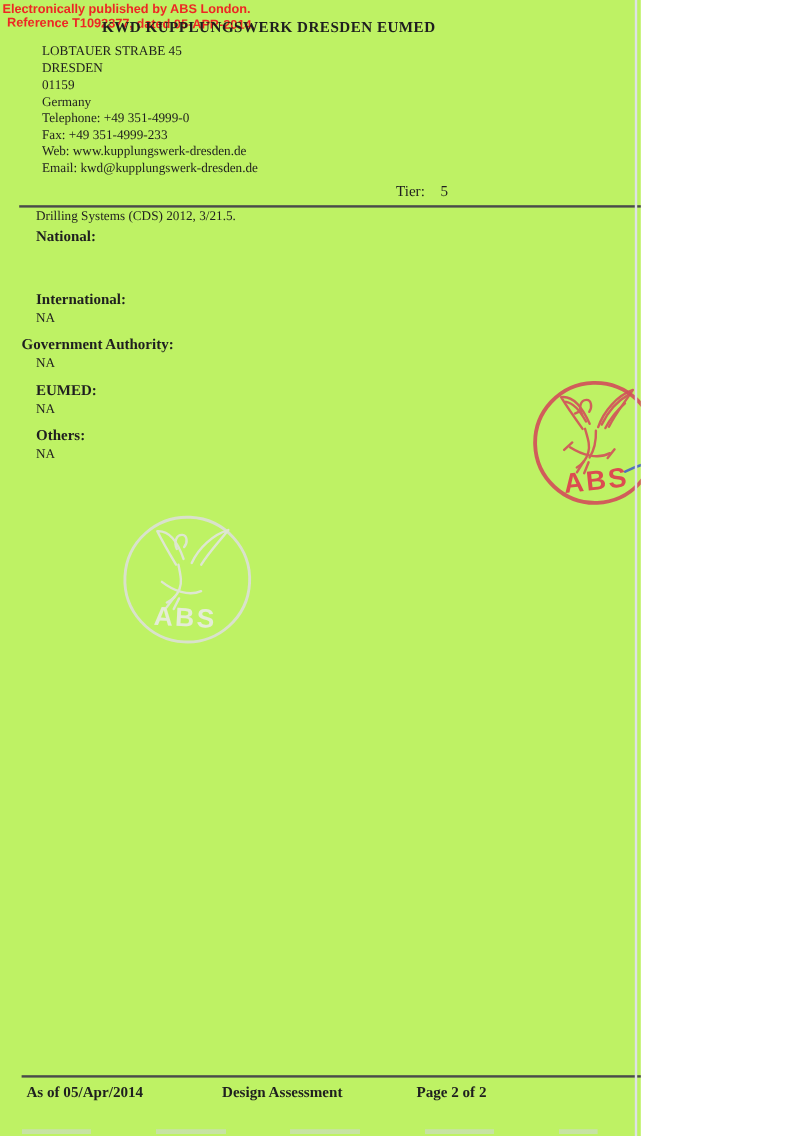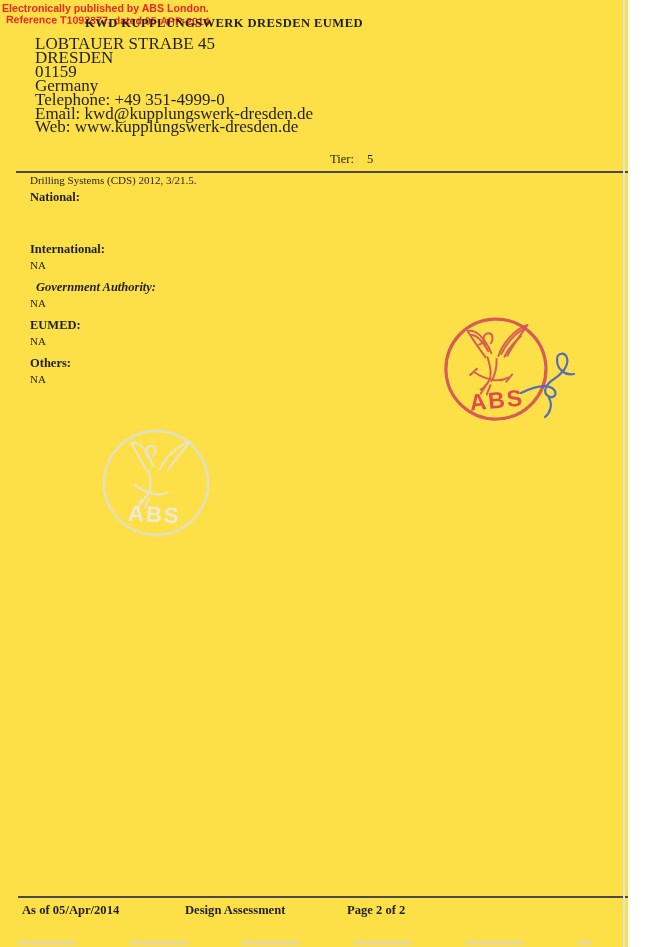--- a/index.html
+++ b/index.html
@@ -1,28 +1,28 @@
 <!DOCTYPE html>
 <html><head>
 <meta charset="utf-8">
 <style>
   html,body{margin:0;padding:0;background:#fff;}
   .page{
-    position:relative;width:628px;height:947px;background:#fde047;overflow:hidden;
+    position:relative;width:534px;height:947px;background:#bef264;overflow:hidden;
     font-family:"Liberation Serif", serif;color:#1f1f1f;
   }
   .red-overlay{
     position:absolute;font-family:"Liberation Sans", sans-serif;
     font-size:10.6px;color:#ee2724;font-weight:bold;white-space:nowrap;
   }
   .company-name{
     position:absolute;left:85px;top:16px;font-weight:bold;font-size:12.6px;
     letter-spacing:.4px;white-space:nowrap;
   }
-  .address-block{position:absolute;left:35px;top:37px;font-size:17px;line-height:13.9px;}
+  .address-block{position:absolute;left:35px;top:37px;font-size:11px;line-height:13.9px;}
   .tier-row{position:absolute;left:330px;top:152px;font-size:12.6px;font-weight:normal;white-space:nowrap;}
   .tier-row .tier-value{margin-left:13px;}
   .rule{position:absolute;height:2px;background:#4a4a4a;}
   .rule-top{left:16px;top:171px;width:624px;}
   .rule-footer{left:18px;top:896px;width:610px;}
   .body-text{position:absolute;font-size:11px;line-height:14.2px;}
   .sec-head{position:absolute;font-size:12.5px;font-weight:bold;white-space:nowrap;}
   .footer-text{position:absolute;top:903px;font-size:12.6px;font-weight:bold;white-space:nowrap;}
   .stamp{position:absolute;left:441px;top:314px;width:112px;height:114px;transform:rotate(-2deg);}
   .signature{position:absolute;left:505px;top:336px;width:80px;height:88px;}
@@ -42,37 +42,38 @@
   <div class="red-overlay" style="left:6px;top:13px;transform:rotate(0.6deg);transform-origin:left top;">Reference T1092377, dated 05-APR-2014.</div>
 
   <div class="company-name">KWD KUPPLUNGSWERK DRESDEN EUMED</div>
 
   <div class="address-block">
     <div>LOBTAUER STRABE 45</div>
     <div>DRESDEN</div>
     <div>01159</div>
     <div>Germany</div>
     <div>Telephone: +49 351-4999-0</div>
+    <div>Fax: +49 351-4999-233</div>
+    <div>Web: www.kupplungswerk-dresden.de</div>
     <div>Email: kwd@kupplungswerk-dresden.de</div>
-    <div>Web: www.kupplungswerk-dresden.de</div>
   </div>
 
   <div class="tier-row">
     <span>Tier:</span><span class="tier-value">5</span>
   </div>
   <div class="rule rule-top"></div>
 
   <div class="body-text" style="left:30px;top:173px;">Drilling Systems (CDS) 2012, 3/21.5.</div>
 
   <div class="sec-head" style="left:30px;top:190px;">National:</div>
 
   <div class="sec-head" style="left:30px;top:242px;">International:</div>
   <div class="body-text" style="left:30px;top:258px;">NA</div>
 
-  <div class="sec-head" style="left:36px;top:280px;font-style:italic;">Government Authority:</div>
+  <div class="sec-head" style="left:18px;top:280px;">Government Authority:</div>
   <div class="body-text" style="left:30px;top:296px;">NA</div>
 
   <div class="sec-head" style="left:30px;top:318px;">EUMED:</div>
   <div class="body-text" style="left:30px;top:334px;">NA</div>
 
   <div class="sec-head" style="left:30px;top:356px;">Others:</div>
   <div class="body-text" style="left:30px;top:372px;">NA</div>
 
   <div class="stamp">
     <svg width="112" height="114" viewBox="0 0 112 114">

